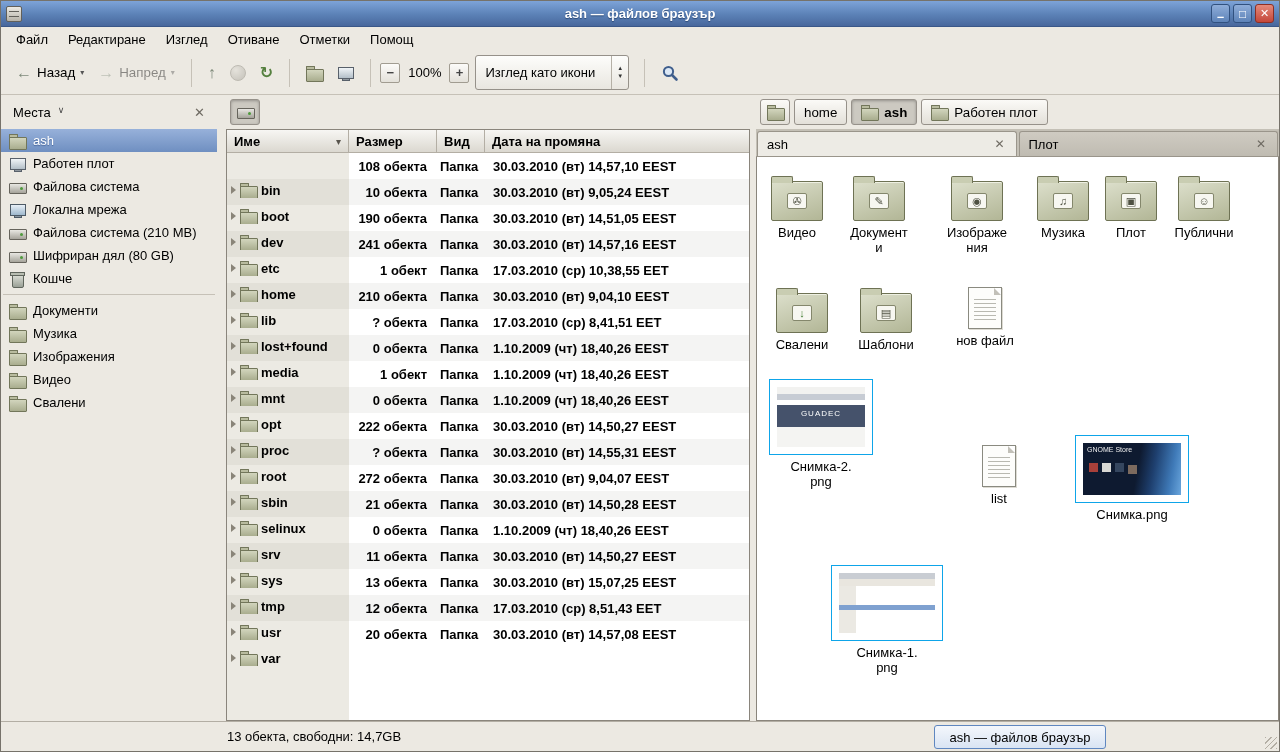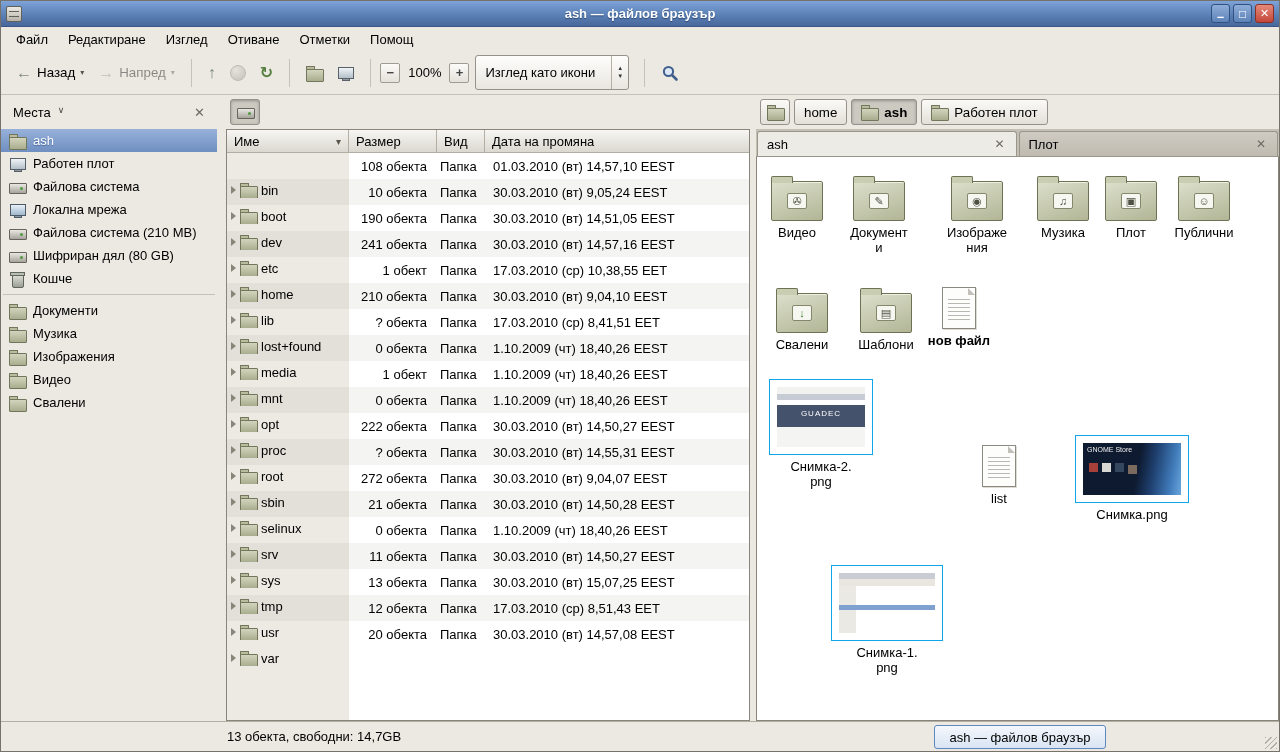--- a/index.html
+++ b/index.html
@@ -72,21 +72,21 @@
 
 
 .split-a{width:9px;flex:0 0 auto;}
 .split-b{width:6px;flex:0 0 auto;}
 
 
 .middle{width:524px;display:flex;flex-direction:column;flex:0 0 auto;}
 .mini-loc{width:30px;height:26px;border:1px solid #96918a;border-radius:3px;display:flex;align-items:center;justify-content:center;}
 .pressed{background:#ccc9c1;box-shadow:inset 0 1px 3px rgba(0,0,0,.28);}
 .unpressed{background:linear-gradient(#fbfaf7,#e3e0d9);}
-.listbox{flex:1;border:1px solid #8a857c;background:#0369a1;display:flex;flex-direction:column;overflow:hidden;}
+.listbox{flex:1;border:1px solid #8a857c;background:#0369a1;display:flex;flex-direction:column;overflow:hidden;font-weight:bold;}
 .colrow{display:flex;height:23px;flex:0 0 auto;}
 .col-h{background:linear-gradient(#f7f6f3,#dbd8d0);border-right:1px solid #b3aea4;border-bottom:1px solid #b3aea4;display:flex;align-items:center;padding:0 7px;}
 .w-name{width:122px;}
 .w-size{width:88px;}
 .w-type{width:48px;}
 .w-date{flex:1;border-right:none;}
 .sort-ind{margin-left:auto;color:#59554d;font-size:10px;}
 .sort-ind::before{content:"▾";}
 .rows{flex:1;overflow:hidden;background:linear-gradient(90deg,#eceae3 0 122px,#fff 122px);}
 .row{display:flex;height:26px;align-items:center;}
@@ -141,21 +141,21 @@
 
 
 .pos-video{left:0;top:18px;}
 .pos-documents{left:82px;top:18px;}
 .pos-images{left:180px;top:18px;}
 .pos-music{left:266px;top:18px;}
 .pos-desktop{left:334px;top:18px;}
 .pos-public{left:407px;top:18px;}
 .pos-downloads{left:5px;top:130px;}
 .pos-templates{left:89px;top:130px;}
-.pos-newfile{left:162px;top:130px;font-weight:bold;}
+.pos-newfile{left:188px;top:130px;}
 .pos-snimka2{left:14px;top:222px;width:100px;}
 .pos-list{left:202px;top:288px;}
 .pos-snimka{left:320px;top:278px;width:110px;}
 .pos-snimka1{left:80px;top:408px;width:100px;}
 
 
 .statusbar{height:30px;border-top:1px solid #b3aea4;position:relative;flex:0 0 auto;background:#ece9e2;}
 .status-text{position:absolute;left:226px;top:7px;}
 .task-button{position:absolute;left:933px;top:3px;height:24px;width:172px;display:flex;align-items:center;justify-content:center;border:1px solid #5f87c0;border-radius:3px;background:linear-gradient(#f4f7fc,#d9e4f3);}
 .grip{position:absolute;right:2px;bottom:2px;width:12px;height:12px;background:repeating-linear-gradient(135deg,#b3aea4 0 1px,transparent 1px 4px);}
@@ -339,21 +339,21 @@
         <div class="rows repeat-rows">
           <div class="repeat">
             <div class="row">
               <div class="cell-name">
                 <span class="expander"></span>
                 <span class="foldrow"></span>
                 <span>bin</span>
               </div>
               <div class="cell-size">108 обекта</div>
               <div class="cell-type">Папка</div>
-              <div class="cell-date">01.03.2010 (вт) 14,57,10 EEST</div>
+              <div class="cell-date">30.03.2010 (вт) 14,57,10 EEST</div>
             </div>
           
             <div class="row">
               <div class="cell-name">
                 <span class="expander"></span>
                 <span class="foldrow"></span>
                 <span>boot</span>
               </div>
               <div class="cell-size">10 обекта</div>
               <div class="cell-type">Папка</div>

